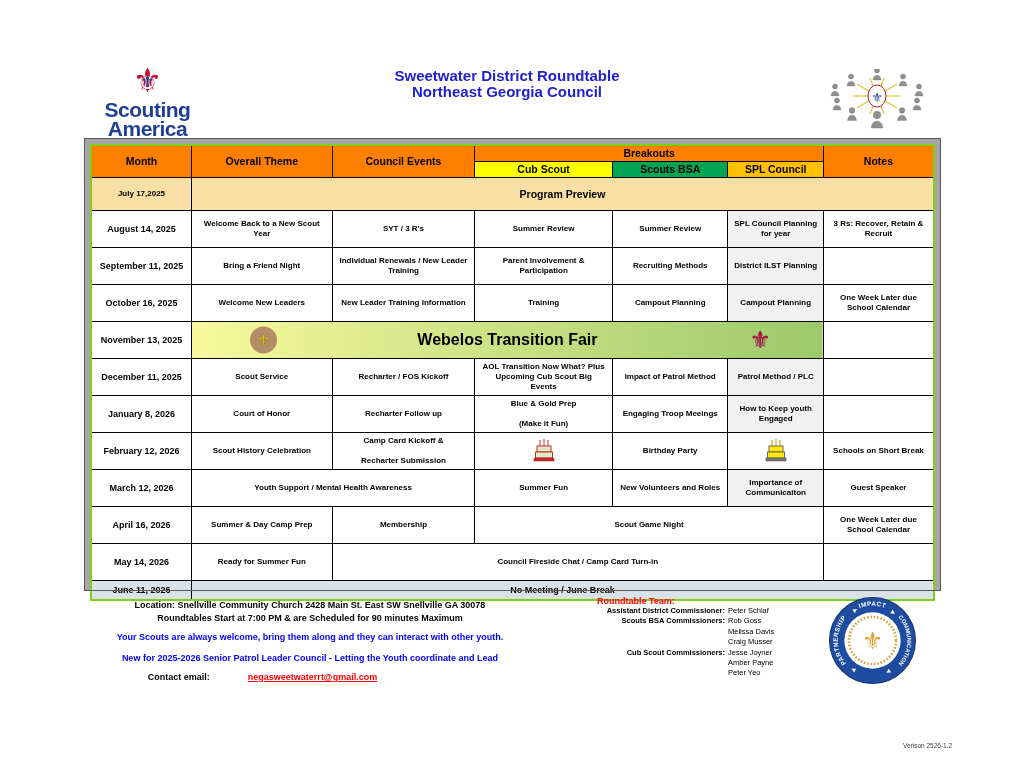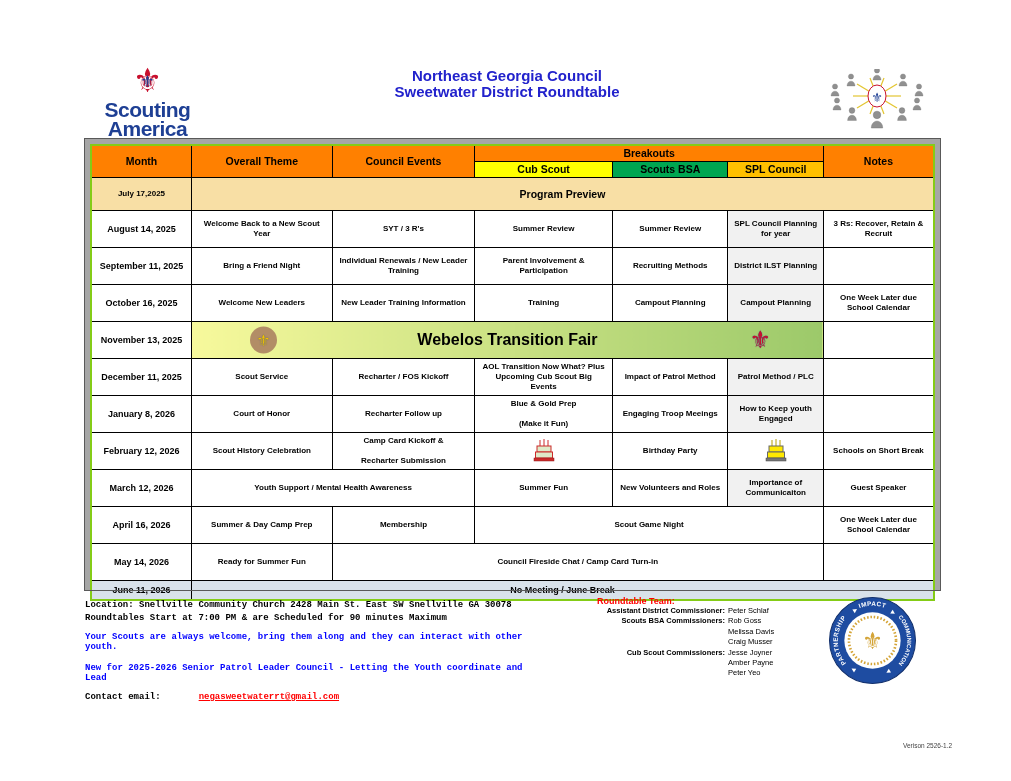--- a/index.html
+++ b/index.html
@@ -46,22 +46,22 @@
   .nov-title{font-size:16px;font-weight:bold;}
   .nov-badge{position:absolute;left:58px;top:50%;transform:translateY(-50%);
              width:27px;height:27px;border-radius:50%;background:#B28D66;
              display:flex;align-items:center;justify-content:center;}
   .nov-badge .g{font-family:"DejaVu Sans",sans-serif;font-size:16px;color:#F2C200;text-shadow:0 0 1px #1E3F94;}
   .nov-fleur{position:absolute;right:52px;top:50%;transform:translateY(-50%);
              font-family:"DejaVu Sans",sans-serif;font-size:24px;color:#C8102E;text-shadow:0 0 1px #1E3F94;line-height:1;}
   .cakewrap{display:flex;justify-content:center;align-items:center;}
 
   
-  .foot-left{position:absolute;left:85px;top:600px;width:450px;text-align:left;
-             font-size:9px;font-weight:bold;font-family:Liberation Mono, monospace;}
+  .foot-left{position:absolute;left:85px;top:600px;width:450px;text-align:center;
+             font-size:9px;font-weight:bold;}
   .foot-line2{margin-top:3px;}
   .foot-blue1{margin-top:9px;color:#0000FF;}
   .foot-blue2{margin-top:11px;color:#0000FF;}
   .foot-contact{margin-top:9px;padding-right:95px;}
   .email{color:#FF0000;text-decoration:underline;margin-left:38px;cursor:pointer;}
 
   .team-block{position:absolute;left:597px;top:596px;width:230px;}
   .team-title{color:#FF0000;font-weight:bold;font-size:9px;}
   .team-row{display:flex;line-height:10.4px;}
   .team-label{width:128px;text-align:right;font-weight:bold;font-size:7.5px;}
@@ -76,22 +76,22 @@
 <div class="brand">
   <div class="brand-fleur">
     <span class="fleur-big">⚜</span>
     <span class="fleur-small">⚜</span>
   </div>
   <div class="brand-word">Scouting</div>
   <div class="brand-word">America</div>
 </div>
 
 <div class="title-block">
+  <div class="title-line">Sweetwater District Roundtable</div>
   <div class="title-line">Northeast Georgia Council</div>
-  <div class="title-line">Sweetwater District Roundtable</div>
 </div>
 
 <svg class="teamwork-svg" width="130" height="64" viewBox="0 0 130 64">
   <g stroke="#E3C52F" stroke-width="1.2">
     <line x1="65" y1="27" x2="85" y2="15"></line>
       <line x1="65" y1="27" x2="89" y2="27"></line>
     <line x1="65" y1="27" x2="85" y2="39"></line>
       <line x1="65" y1="27" x2="45" y2="15"></line>
     <line x1="65" y1="27" x2="41" y2="27"></line>
       <line x1="65" y1="27" x2="45" y2="39"></line>

